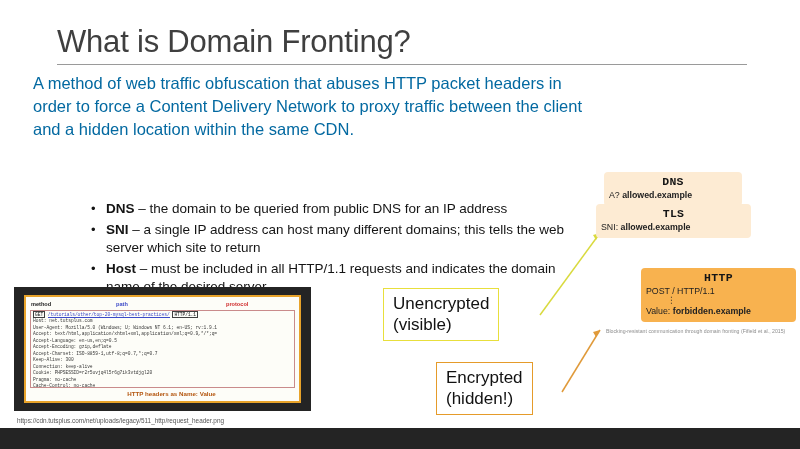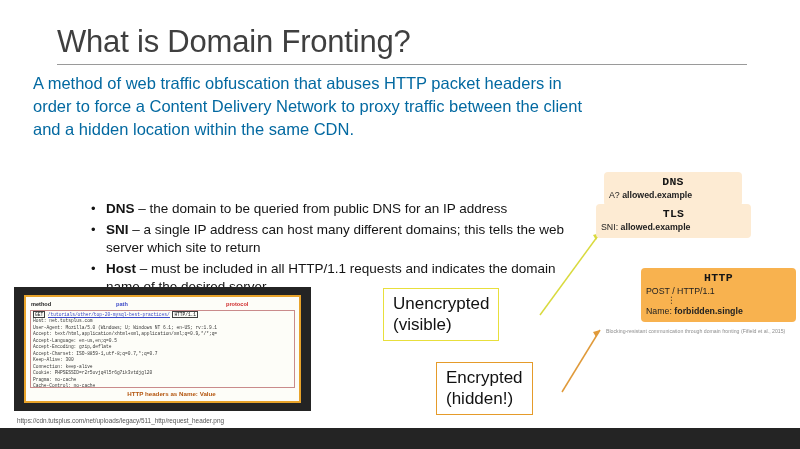--- a/index.html
+++ b/index.html
@@ -286,21 +286,21 @@
 
     <div class="card" id="card-tls">
       <div class="card-title">TLS</div>
       <div class="card-line"><span>SNI: </span><b>allowed.example</b></div>
     </div>
 
     <div class="card" id="card-http">
       <div class="card-title">HTTP</div>
       <div class="card-line">POST / HTTP/1.1</div>
       <div class="card-dots">⋮</div>
-      <div class="card-line"><span>Name: </span><b>forbidden.single</b></div>
+      <div class="card-line"><span>Value: </span><b>forbidden.example</b></div>
     </div>
 
     <div id="card-cite">Blocking-resistant communication through domain fronting (Fifield et al., 2015)</div>
   </div>
 
   <div class="callout" id="callout-unenc">
     <div>Unencrypted</div>
     <div>(visible)</div>
   </div>
   <div class="callout" id="callout-enc">

